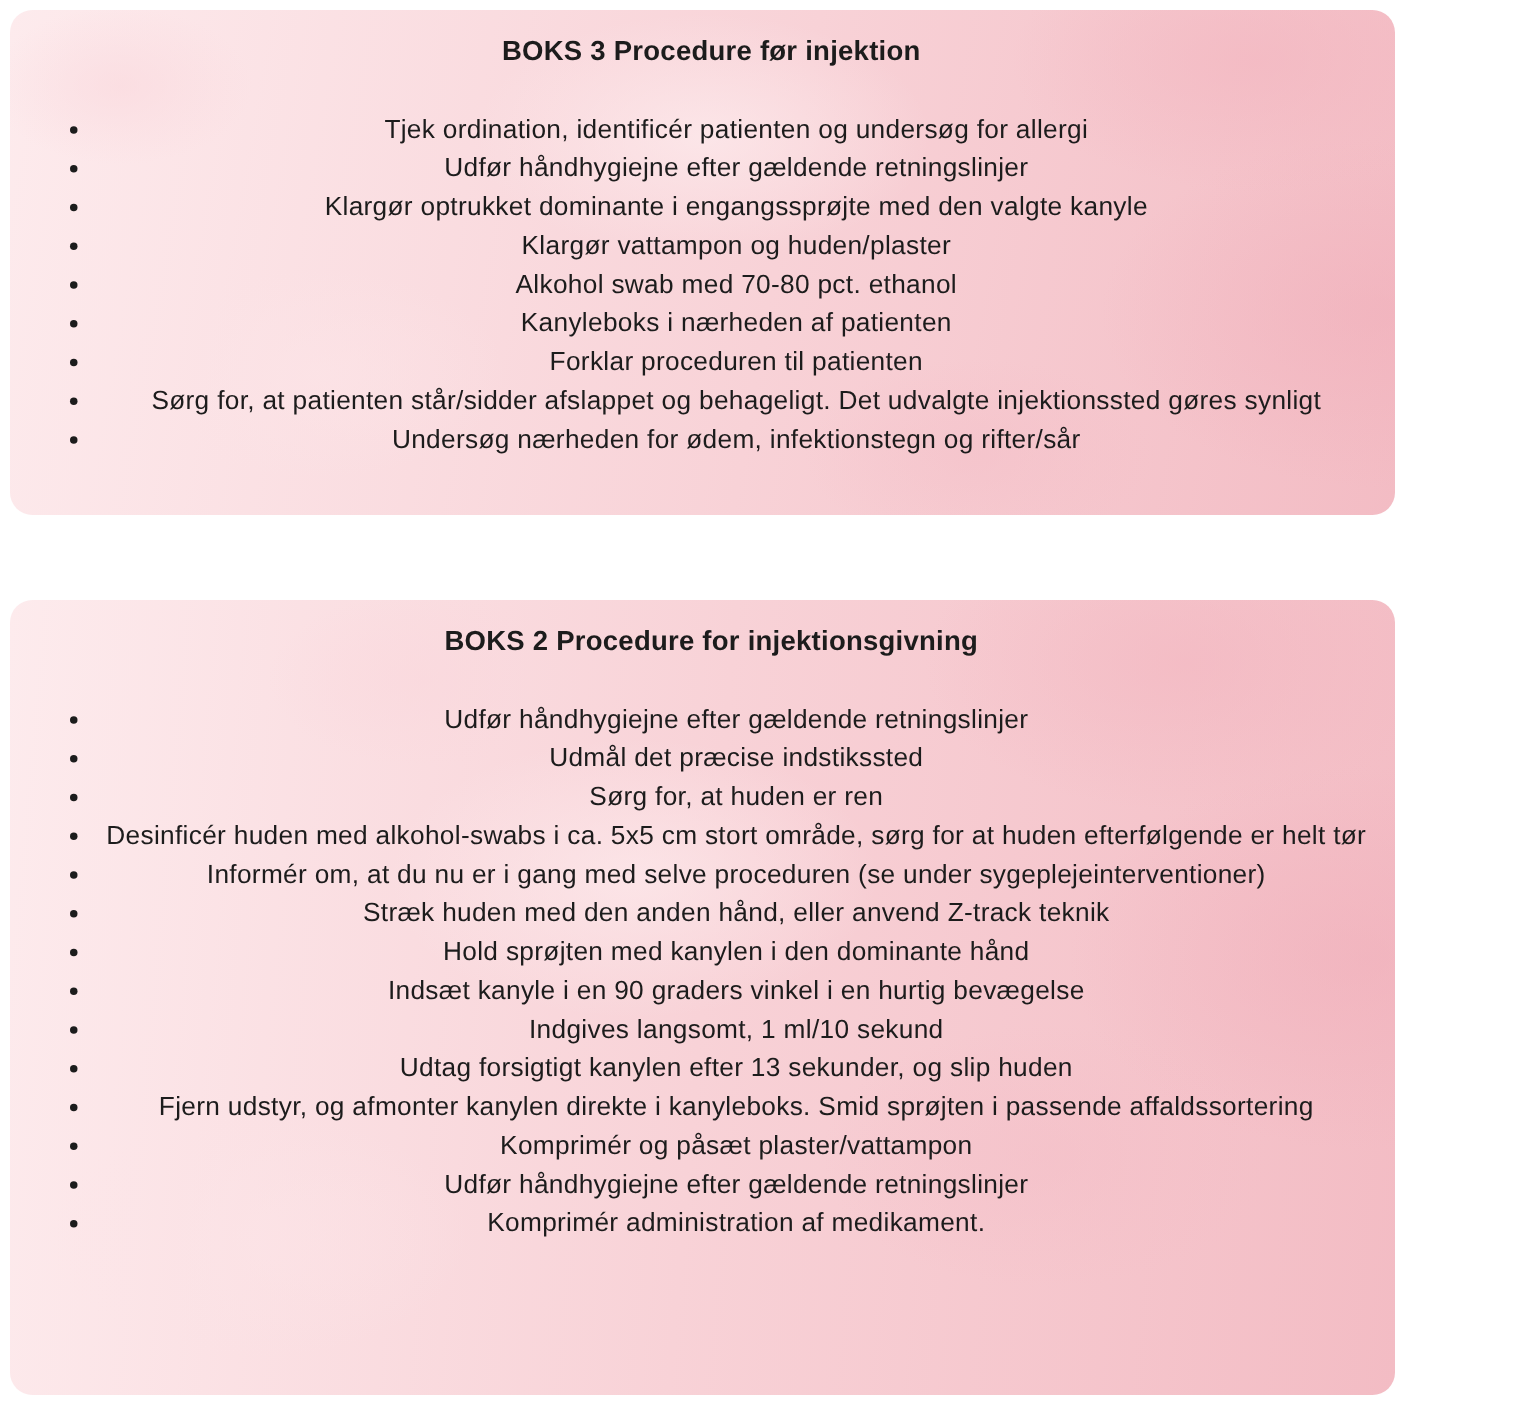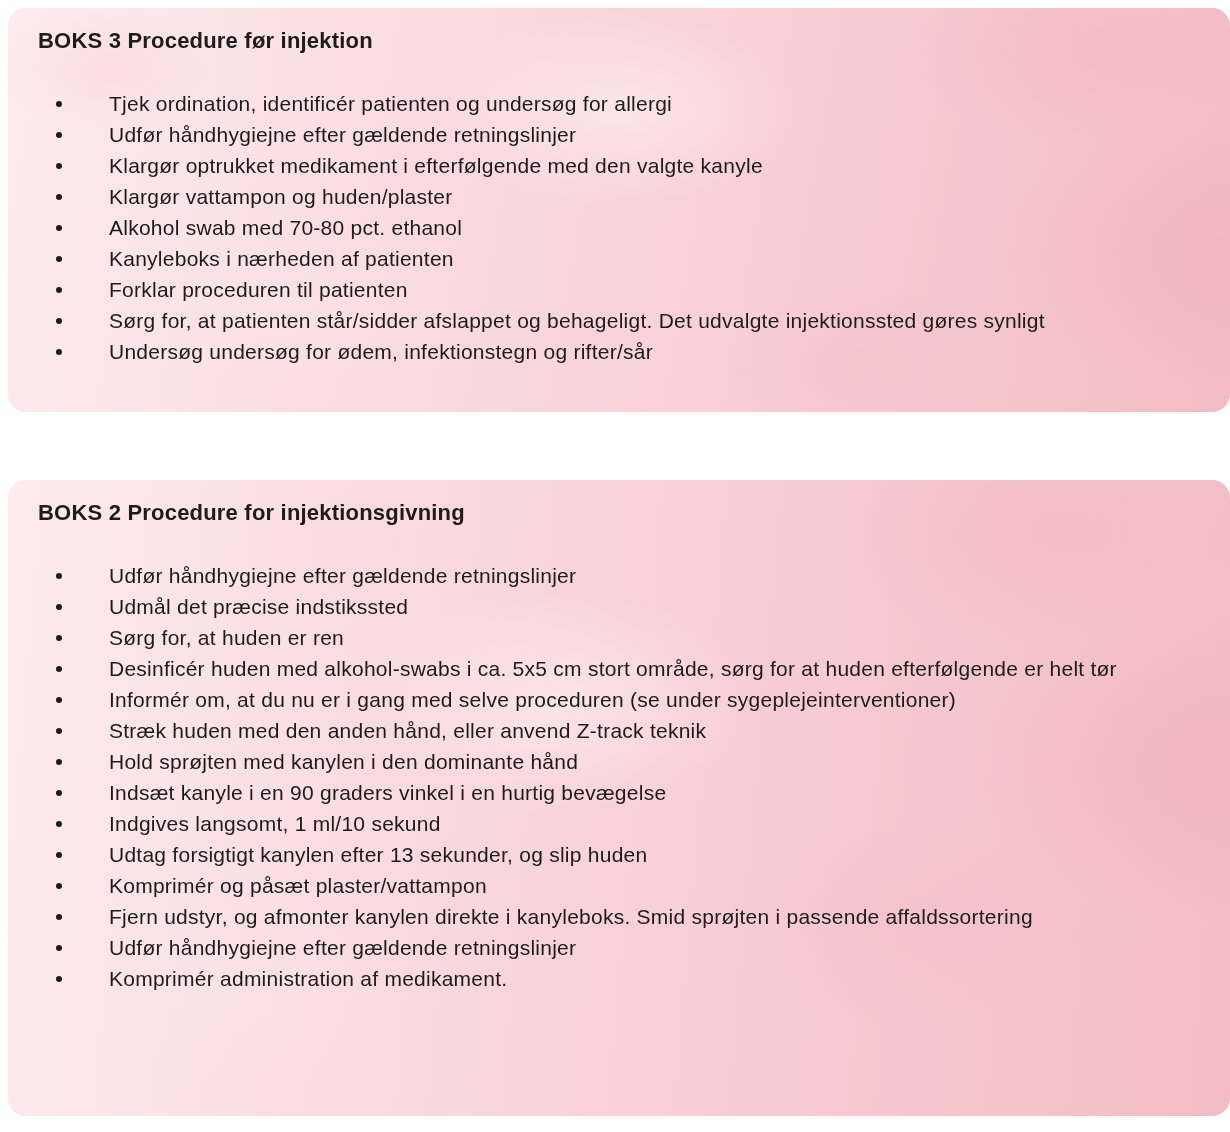--- a/index.html
+++ b/index.html
@@ -11,24 +11,25 @@
   }
   * { box-sizing: border-box; }
   html, body {
     margin: 0;
     padding: 0;
     background: var(--page-background);
     font-family: "Liberation Sans", "DejaVu Sans", sans-serif;
     color: var(--text);
   }
   .page {
-    width: 1230px;
+    width: 1116px;
     min-height: 1132px;
     padding: 8px 0 16px 8px;
     background: var(--page-background);
+    text-align: center;
   }
   .box {
     border-radius: 18px;
     padding: 18px 16px 20px 30px;
     overflow: hidden;
   }
   .box-1 {
     min-height: 404px;
     background:
       radial-gradient(ellipse 280px 150px at 90% 10%, rgba(243,182,192,0.60), transparent 70%),
@@ -73,21 +74,21 @@
   }
   .bullet-dot {
     position: absolute;
     left: 0;
     top: 12.5px;
     width: 6px;
     height: 6px;
     border-radius: 50%;
     background: var(--text);
   }
-  .item-text { display: block; margin-left: 31px; }
+  .item-text { display: block; }
   
   .box-1 .bullet-item:nth-child(8) .item-text { max-width: 1040px; }
   .box-2 .bullet-item:nth-child(4) .item-text { max-width: 1110px; }
 </style>
 </head>
 <body>
 
 <main class="page">
 
   <section class="box box-1">
@@ -96,21 +97,21 @@
         <li class="bullet-item">
         <span class="bullet-dot"></span>
         <span class="item-text">Tjek ordination, identificér patienten og undersøg for allergi</span>
       </li>
         <li class="bullet-item">
         <span class="bullet-dot"></span>
         <span class="item-text">Udfør håndhygiejne efter gældende retningslinjer</span>
       </li>
         <li class="bullet-item">
         <span class="bullet-dot"></span>
-        <span class="item-text">Klargør optrukket medikament i efterfølgende med den valgte kanyle</span>
+        <span class="item-text">Klargør optrukket dominante i engangssprøjte med den valgte kanyle</span>
       </li>
         <li class="bullet-item">
         <span class="bullet-dot"></span>
         <span class="item-text">Klargør vattampon og huden/plaster</span>
       </li>
         <li class="bullet-item">
         <span class="bullet-dot"></span>
         <span class="item-text">Alkohol swab med 70-80 pct. ethanol</span>
       </li>
         <li class="bullet-item">
@@ -120,21 +121,21 @@
         <li class="bullet-item">
         <span class="bullet-dot"></span>
         <span class="item-text">Forklar proceduren til patienten</span>
       </li>
         <li class="bullet-item">
         <span class="bullet-dot"></span>
         <span class="item-text">Sørg for, at patienten står/sidder afslappet og behageligt. Det udvalgte injektionssted gøres synligt</span>
       </li>
         <li class="bullet-item">
         <span class="bullet-dot"></span>
-        <span class="item-text">Undersøg undersøg for ødem, infektionstegn og rifter/sår</span>
+        <span class="item-text">Undersøg nærheden for ødem, infektionstegn og rifter/sår</span>
       </li>
       </ul>
   </section>
 
   <section class="box box-2">
     <h2 class="box-title">BOKS 2 Procedure for injektionsgivning</h2>
     <ul class="bullet-list">
         <li class="bullet-item">
         <span class="bullet-dot"></span>
         <span class="item-text">Udfør håndhygiejne efter gældende retningslinjer</span>
@@ -170,25 +171,25 @@
         <li class="bullet-item">
         <span class="bullet-dot"></span>
         <span class="item-text">Indgives langsomt, 1 ml/10 sekund</span>
       </li>
         <li class="bullet-item">
         <span class="bullet-dot"></span>
         <span class="item-text">Udtag forsigtigt kanylen efter 13 sekunder, og slip huden</span>
       </li>
         <li class="bullet-item">
         <span class="bullet-dot"></span>
+        <span class="item-text">Fjern udstyr, og afmonter kanylen direkte i kanyleboks. Smid sprøjten i passende affaldssortering</span>
+      </li>
+        <li class="bullet-item">
+        <span class="bullet-dot"></span>
         <span class="item-text">Komprimér og påsæt plaster/vattampon</span>
-      </li>
-        <li class="bullet-item">
-        <span class="bullet-dot"></span>
-        <span class="item-text">Fjern udstyr, og afmonter kanylen direkte i kanyleboks. Smid sprøjten i passende affaldssortering</span>
       </li>
         <li class="bullet-item">
         <span class="bullet-dot"></span>
         <span class="item-text">Udfør håndhygiejne efter gældende retningslinjer</span>
       </li>
         <li class="bullet-item">
         <span class="bullet-dot"></span>
         <span class="item-text">Komprimér administration af medikament.</span>
       </li>
       </ul>

